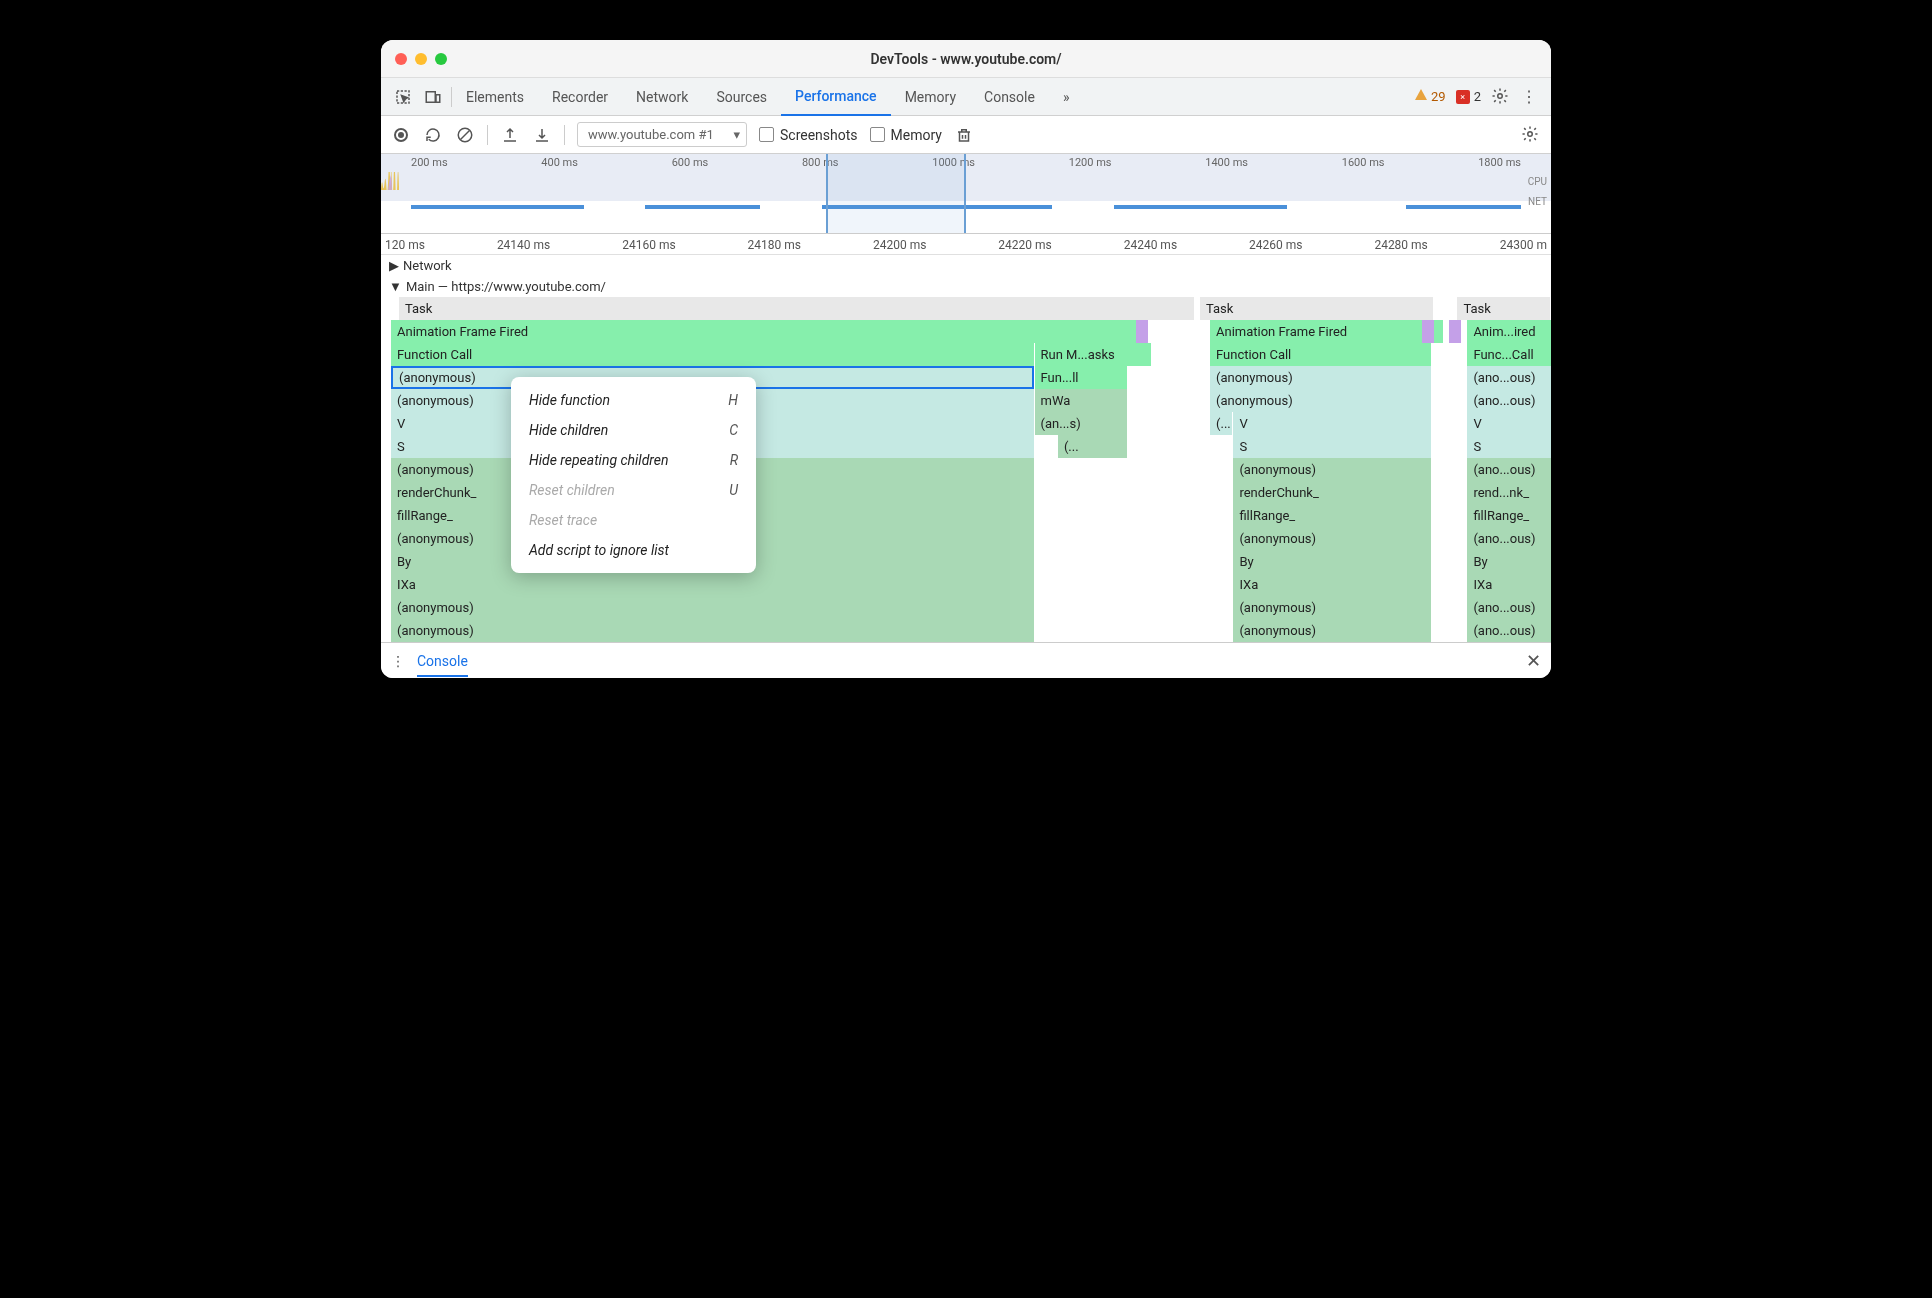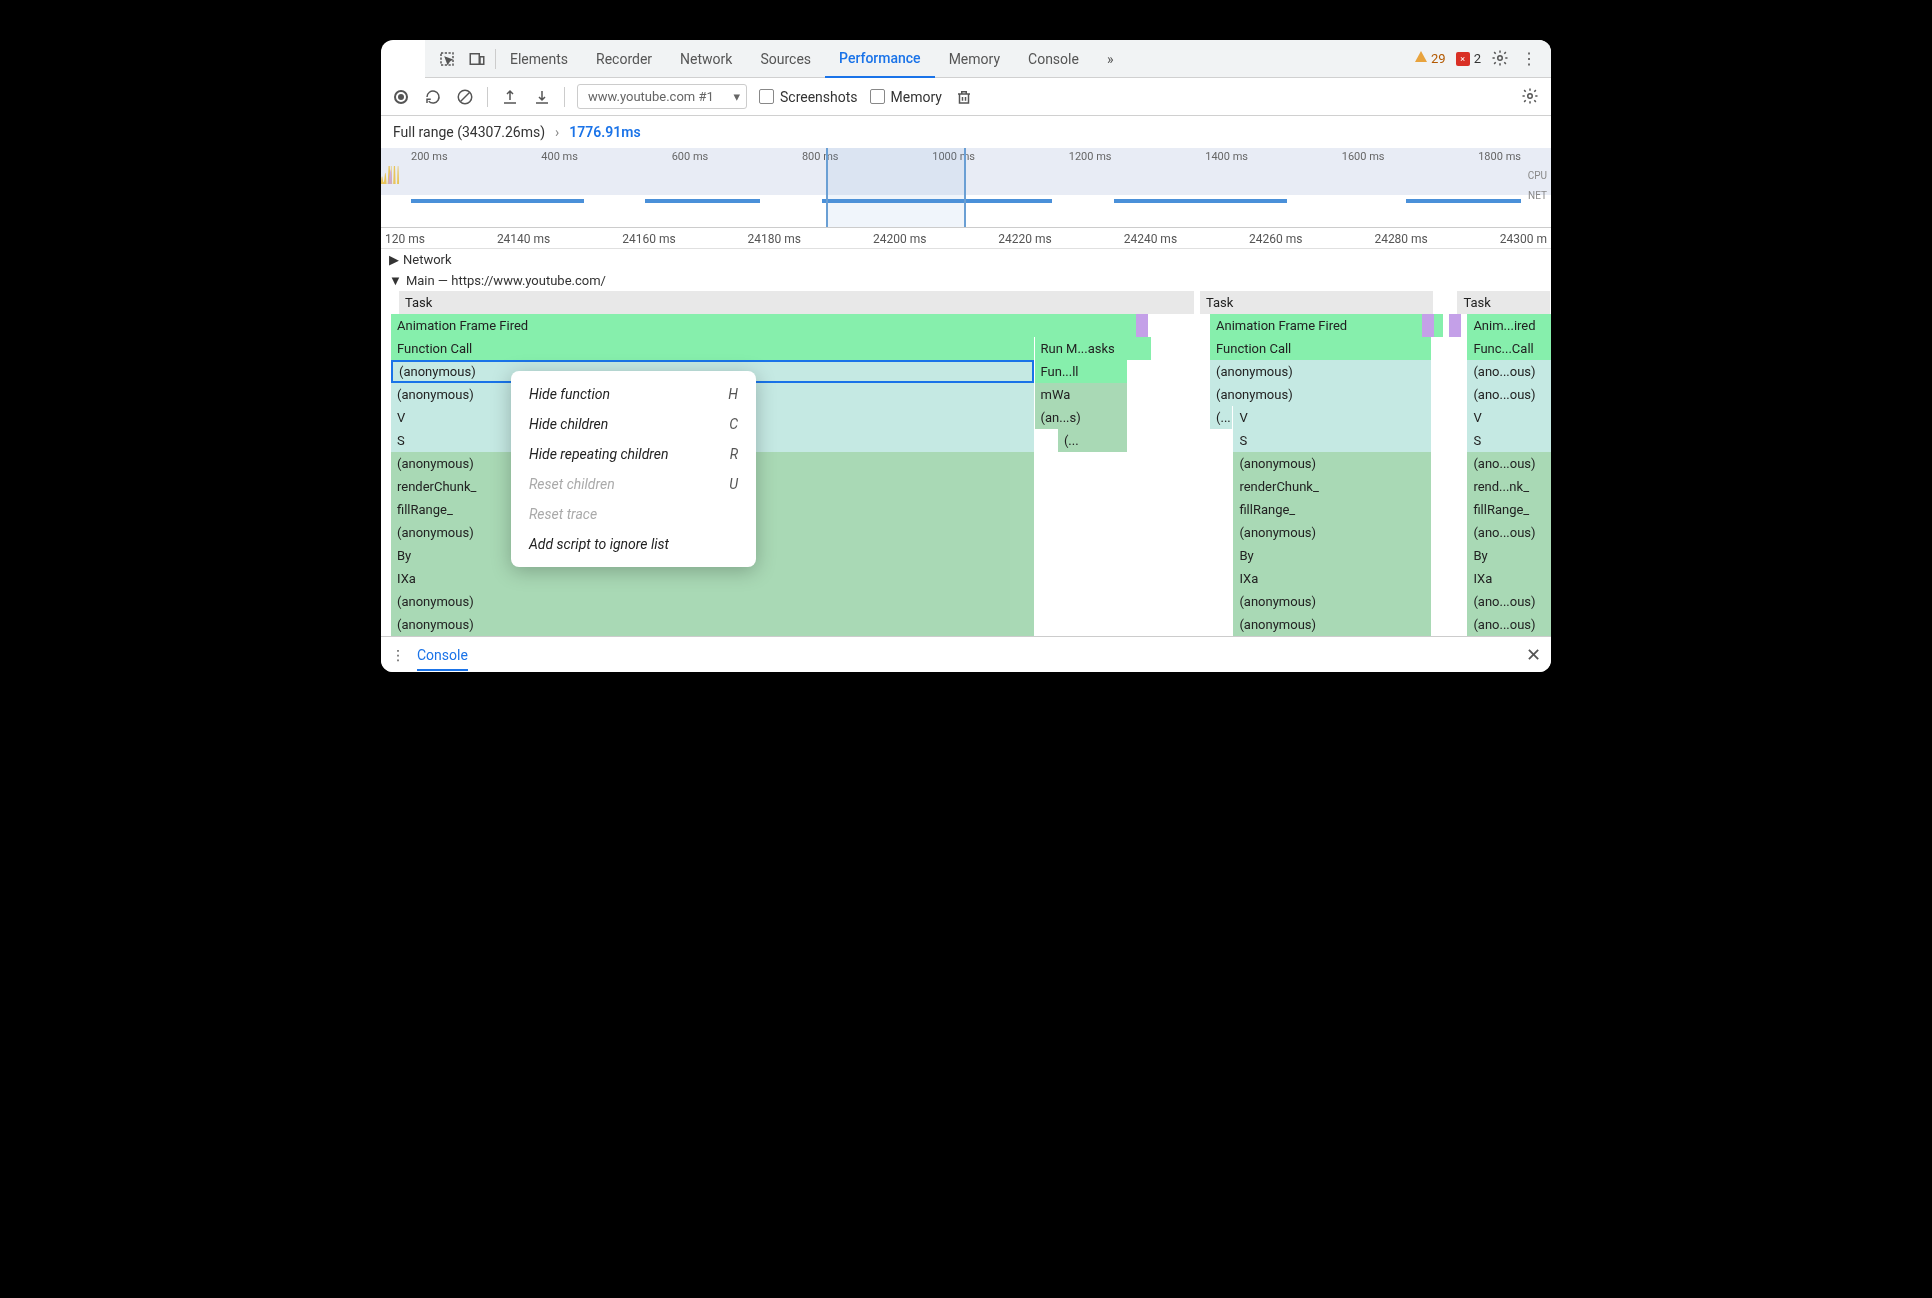--- a/index.html
+++ b/index.html
@@ -5,21 +5,21 @@
 *{margin:0;padding:0;box-sizing:border-box;font-family:-apple-system,BlinkMacSystemFont,"Segoe UI",Roboto,sans-serif;}
 body{background:#000;display:flex;align-items:flex-start;justify-content:center;padding:40px;}
 .window{width:1170px;background:#fff;border-radius:12px;overflow:hidden;box-shadow:0 20px 60px rgba(0,0,0,0.5);}
 .titlebar{height:38px;background:#f5f5f5;display:flex;align-items:center;padding:0 14px;border-bottom:1px solid #ddd;position:relative;}
 .traffic-lights{display:flex;gap:8px;position:absolute;left:14px;}
 .tl{width:12px;height:12px;border-radius:50%;}
 .tl-red{background:#ff5f56;}
 .tl-yellow{background:#ffbd2e;}
 .tl-green{background:#27c93f;}
 .window-title{flex:1;text-align:center;font-size:14px;font-weight:600;color:#333;}
-.tabs-bar{height:38px;background:#f1f3f4;display:flex;align-items:center;padding:0 10px;border-bottom:1px solid #d0d0d0;gap:0;margin-left:44px;}
+.tabs-bar{height:38px;background:#f1f3f4;display:flex;align-items:center;padding:0 10px;border-bottom:1px solid #d0d0d0;gap:0;}
 .tab-icon{width:24px;height:24px;display:flex;align-items:center;justify-content:center;color:#555;margin-right:6px;}
 .tab{padding:0 14px;height:38px;display:flex;align-items:center;font-size:14px;color:#555;cursor:pointer;}
 .tab.active{color:#1a73e8;border-bottom:2px solid #1a73e8;font-weight:500;}
 .tabs-right{margin-left:auto;display:flex;align-items:center;gap:10px;}
 .badge-warn{display:flex;align-items:flex-start;gap:4px;color:#b35900;font-size:13px;}
 .warn-triangle{width:0;height:0;border-left:6px solid transparent;border-right:6px solid transparent;border-bottom:11px solid #e8a33d;}
 .badge-error{display:flex;align-items:center;gap:4px;font-size:13px;color:#333;}
 .err-square{width:14px;height:14px;background:#d93025;color:#fff;font-size:9px;display:flex;align-items:center;justify-content:center;border-radius:2px;}
 .gear-icon,.more-icon{width:20px;height:20px;color:#555;cursor:pointer;}
 .toolbar{height:38px;display:flex;align-items:center;padding:0 10px;gap:12px;border-bottom:1px solid #d0d0d0;background:#fff;}
@@ -59,20 +59,28 @@
 .console-bar .console-label{color:#1a73e8;border-bottom:2px solid #1a73e8;padding-bottom:6px;padding-top:8px;}
 .close-x{margin-left:auto;font-size:18px;color:#555;cursor:pointer;}
 .sep{width:1px;height:20px;background:#ccc;}
 svg{width:18px;height:18px;}
 </style>
 </head>
 <body>
 
 <div class="window">
 
+  <div class="titlebar">
+    <div class="traffic-lights">
+      <div class="tl tl-red"></div>
+      <div class="tl tl-yellow"></div>
+      <div class="tl tl-green"></div>
+    </div>
+    <div class="window-title">DevTools - www.youtube.com/</div>
+  </div>
 
   <div class="tabs-bar">
     <span class="tab-icon">
         <svg viewBox="0 0 24 24" fill="none" stroke="currentColor" stroke-width="2">
           <rect x="4" y="4" width="16" height="16" stroke-dasharray="3 2"></rect>
           <path d="M10 10l8 3-3 2-2 3z" fill="currentColor"></path>
         </svg>
       </span>
     <span class="tab-icon">
         <svg viewBox="0 0 24 24" fill="none" stroke="currentColor" stroke-width="2">
@@ -140,25 +148,20 @@
         <svg viewBox="0 0 24 24" fill="none" stroke="currentColor" stroke-width="2">
           <path d="M6 8v12h12V8M4 8h16M9 8V5h6v3M10 12v5M14 12v5"></path>
         </svg>
       </span>
     <span class="gear-icon" style="margin-left:auto"><svg viewBox="0 0 24 24" fill="none" stroke="currentColor" stroke-width="2">
           <circle cx="12" cy="12" r="3"></circle>
           <path d="M12 2v3M12 19v3M4.2 4.2l2.1 2.1M17.7 17.7l2.1 2.1M2 12h3M19 12h3M4.2 19.8l2.1-2.1M17.7 6.3l2.1-2.1"></path>
         </svg></span>
   </div>
 
-  <div class="breadcrumb">
-    <span>Full range (34307.26ms)</span>
-    <span style="color:#888">›</span>
-    <span class="selected">1776.91ms</span>
-  </div>
 
   <div class="overview">
     <div class="ov-ticks" id="ov-ticks">
         <span>200 ms</span>
         <span>400 ms</span>
         <span>600 ms</span>
         <span>800 ms</span>
         <span>1000 ms</span>
         <span>1200 ms</span>
         <span>1400 ms</span>

